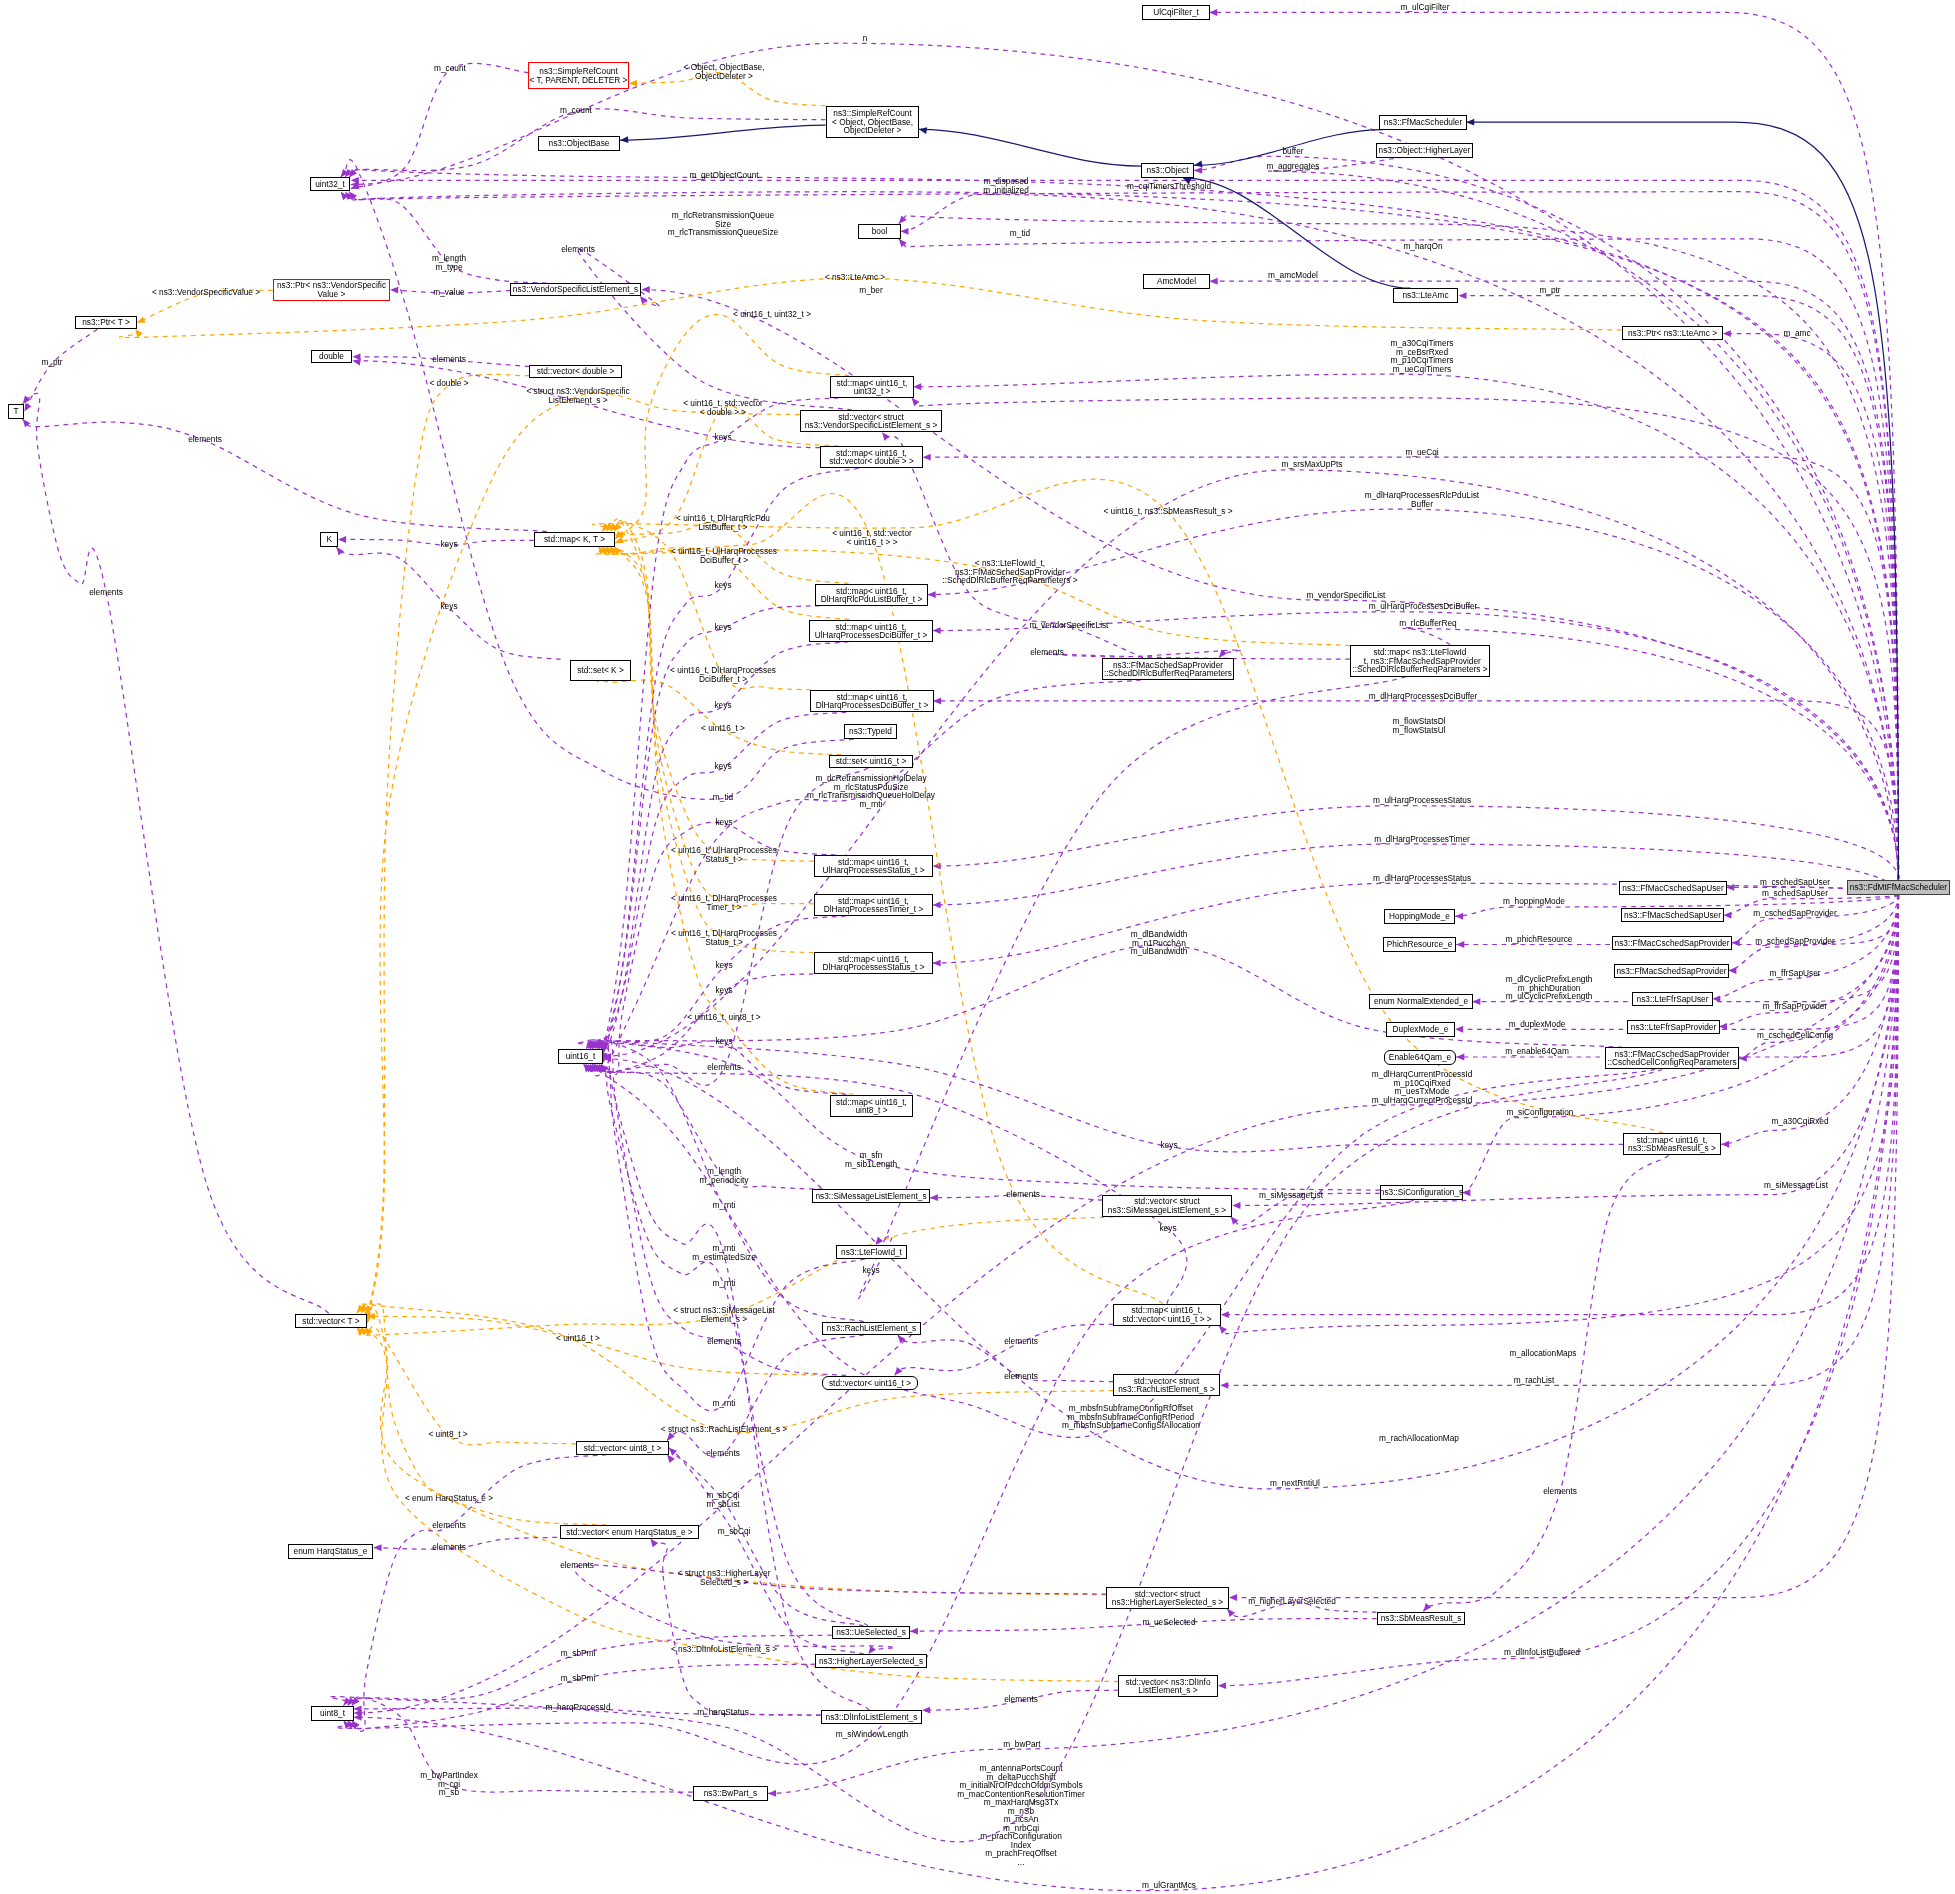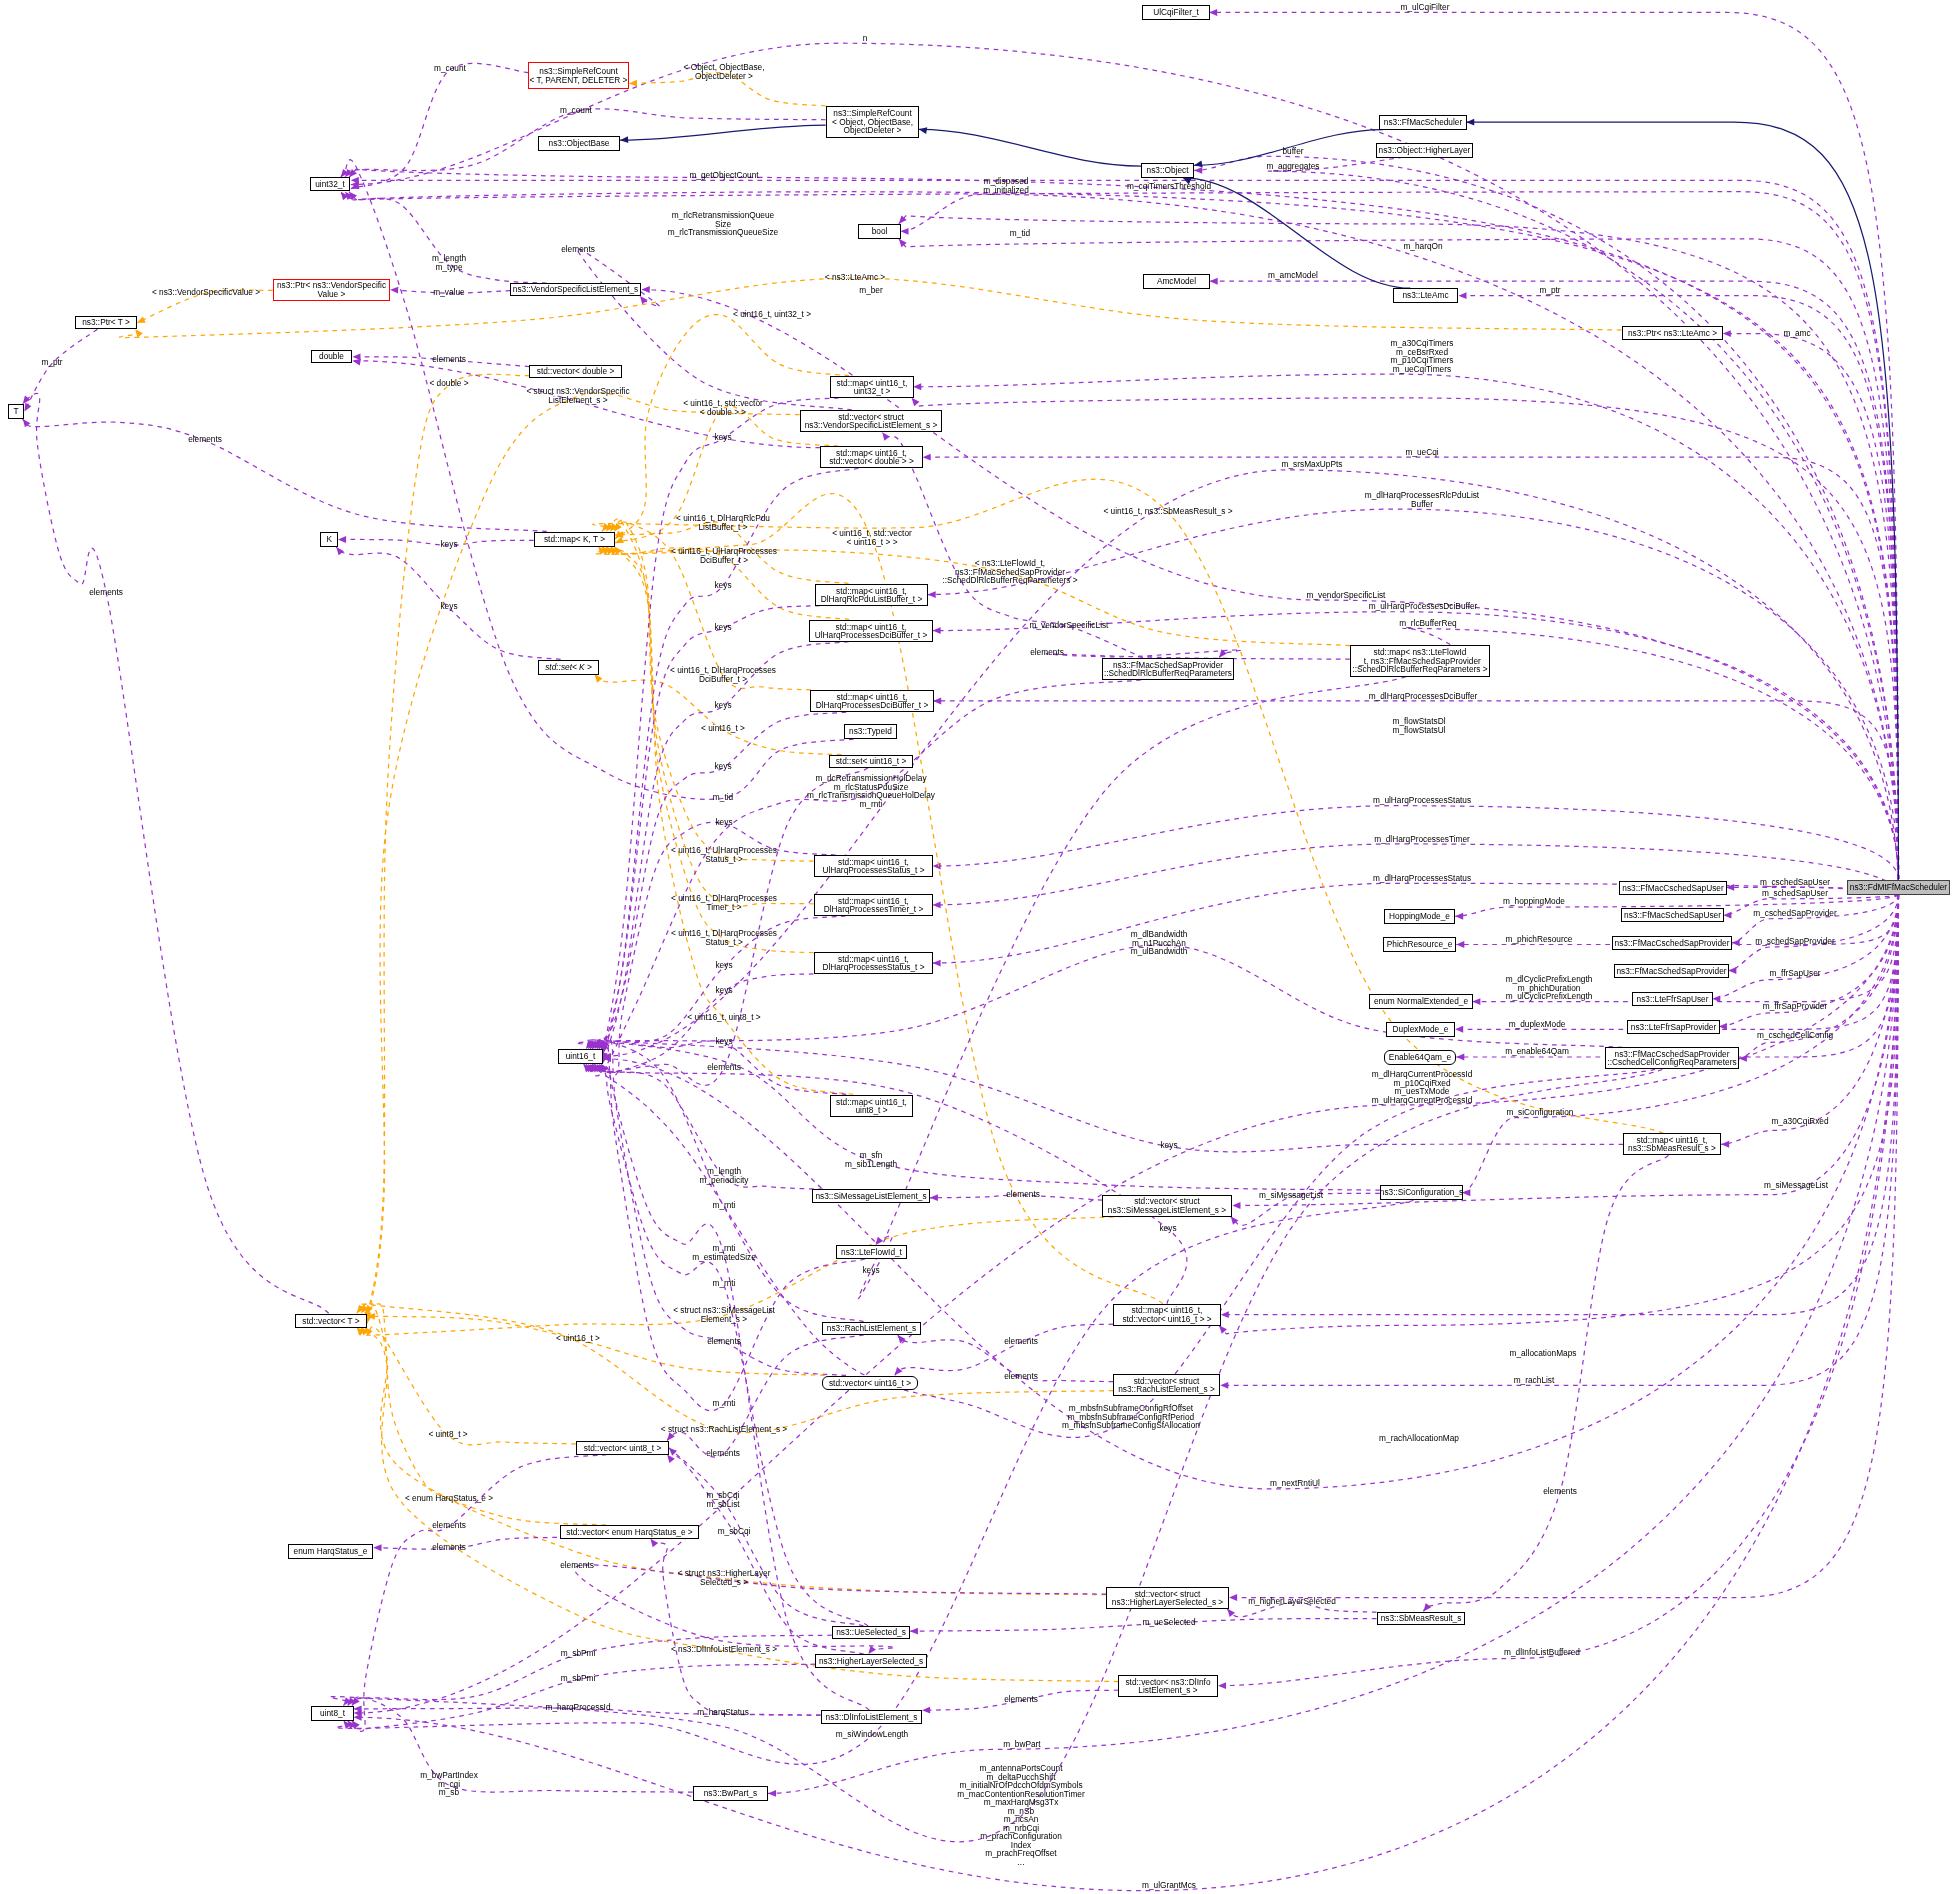--- a/index.html
+++ b/index.html
@@ -429,21 +429,21 @@
         <span>std::map&lt; uint16_t,</span>
         <span>UlHarqProcessesDciBuffer_t &gt;</span>
       </div>
     </div>
 <div class="nodebox" style="left:1102px;top:658px;width:132px;height:22px;">
       <div class="nl">
         <span>ns3::FfMacSchedSapProvider</span>
         <span>::SchedDlRlcBufferReqParameters</span>
       </div>
     </div>
-<div class="nodebox" style="left:538px;top:660px;width:61px;height:15px;font-style:italic;">
+<div class="nodebox" style="left:570px;top:660px;width:61px;height:21px;">
       <div class="nl">
         <span>std::set&lt; K &gt;</span>
       </div>
     </div>
 <div class="nodebox" style="left:810px;top:690px;width:124px;height:22px;">
       <div class="nl">
         <span>std::map&lt; uint16_t,</span>
         <span>DlHarqProcessesDciBuffer_t &gt;</span>
       </div>
     </div>

